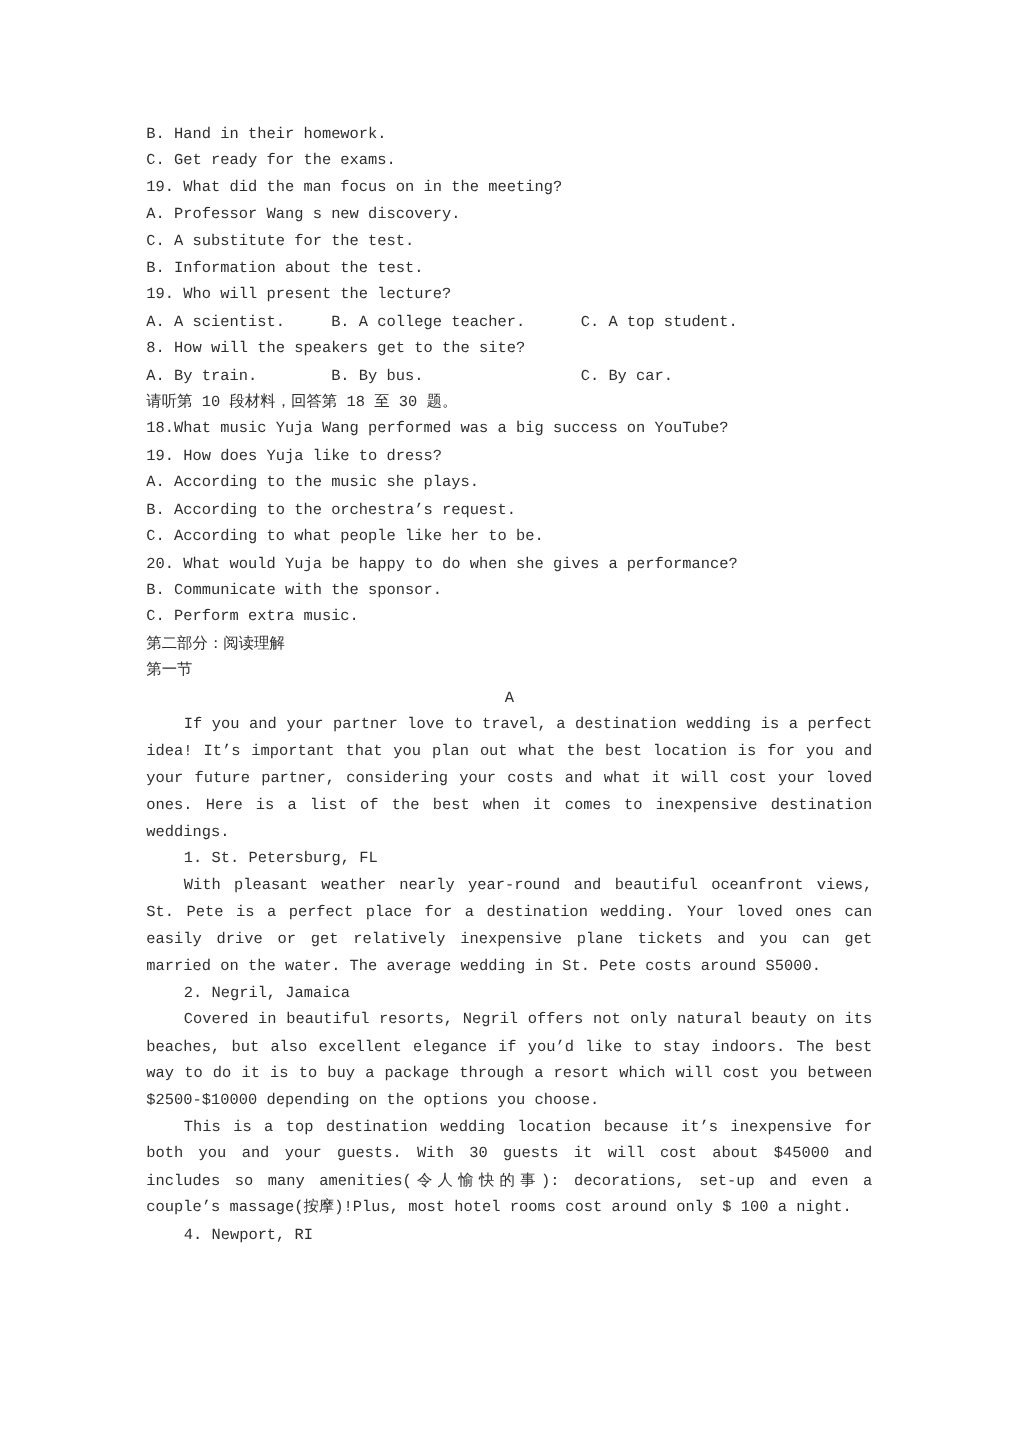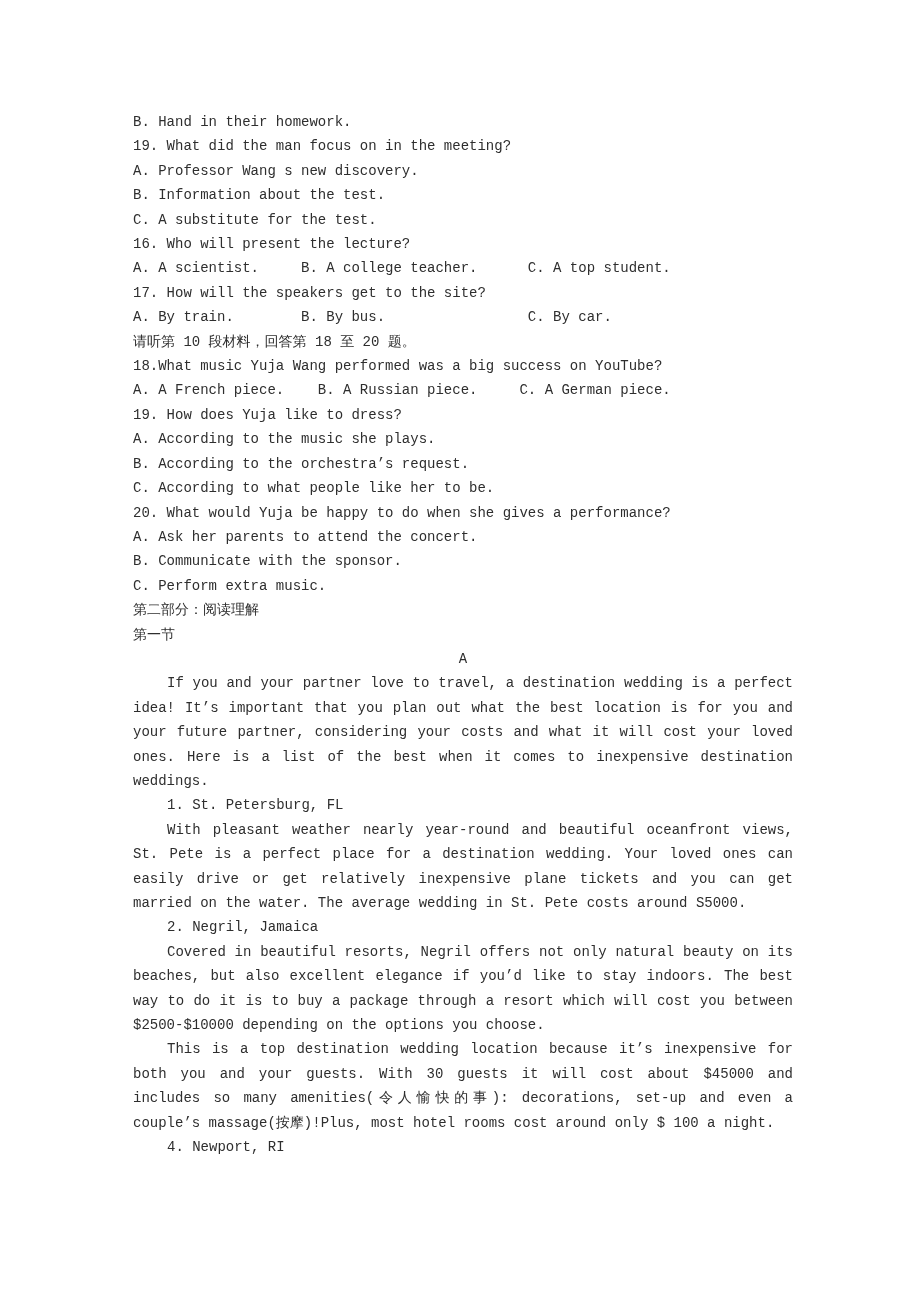--- a/index.html
+++ b/index.html
@@ -43,37 +43,36 @@
     text-indent: 34px;
     font-family: Liberation Mono, monospace;
   }
 </style>
 </head>
 <body>
 
 <div class="page">
   <div class="content">
     <div class="line">B. Hand in their homework.</div>
+    <div class="line">C. Get ready for the exams.</div>
     <div class="line">19. What did the man focus on in the meeting?</div>
     <div class="line">A. Professor Wang s new discovery.</div>
+    <div class="line">C. A substitute for the test.</div>
     <div class="line">B. Information about the test.</div>
-    <div class="line">C. A substitute for the test.</div>
-    <div class="line">16. Who will present the lecture?</div>
+    <div class="line">19. Who will present the lecture?</div>
     <div class="line">A. A scientist.     B. A college teacher.      C. A top student.</div>
-    <div class="line">17. How will the speakers get to the site?</div>
+    <div class="line">8. How will the speakers get to the site?</div>
     <div class="line">A. By train.        B. By bus.                 C. By car.</div>
-    <div class="line">请听第 10 段材料，回答第 18 至 20 题。</div>
+    <div class="line">请听第 10 段材料，回答第 18 至 30 题。</div>
     <div class="line">18.What music Yuja Wang performed was a big success on YouTube?</div>
-    <div class="line">A. A French piece.    B. A Russian piece.     C. A German piece.</div>
     <div class="line">19. How does Yuja like to dress?</div>
     <div class="line">A. According to the music she plays.</div>
     <div class="line">B. According to the orchestra’s request.</div>
     <div class="line">C. According to what people like her to be.</div>
     <div class="line">20. What would Yuja be happy to do when she gives a performance?</div>
-    <div class="line">A. Ask her parents to attend the concert.</div>
     <div class="line">B. Communicate with the sponsor.</div>
     <div class="line">C. Perform extra music.</div>
     <div class="line">第二部分：阅读理解</div>
     <div class="line">第一节</div>
     <div class="line center">A</div>
     <div class="para">If you and your partner love to travel, a destination wedding is a perfect idea! It’s important that you plan out what the best location is for you and your future partner, considering your costs and what it will cost your loved ones. Here is a list of the best when it comes to inexpensive destination weddings.</div>
     <div class="line indent">1. St. Petersburg, FL</div>
     <div class="para">With pleasant weather nearly year-round and beautiful oceanfront views, St. Pete is a perfect place for a destination wedding. Your loved ones can easily drive or get relatively inexpensive plane tickets and you can get married on the water. The average wedding in St. Pete costs around S5000.</div>
     <div class="line indent">2. Negril, Jamaica</div>
     <div class="para">Covered in beautiful resorts, Negril offers not only natural beauty on its beaches, but also excellent elegance if you’d like to stay indoors. The best way to do it is to buy a package through a resort which will cost you between $2500-$10000 depending on the options you choose.</div>

